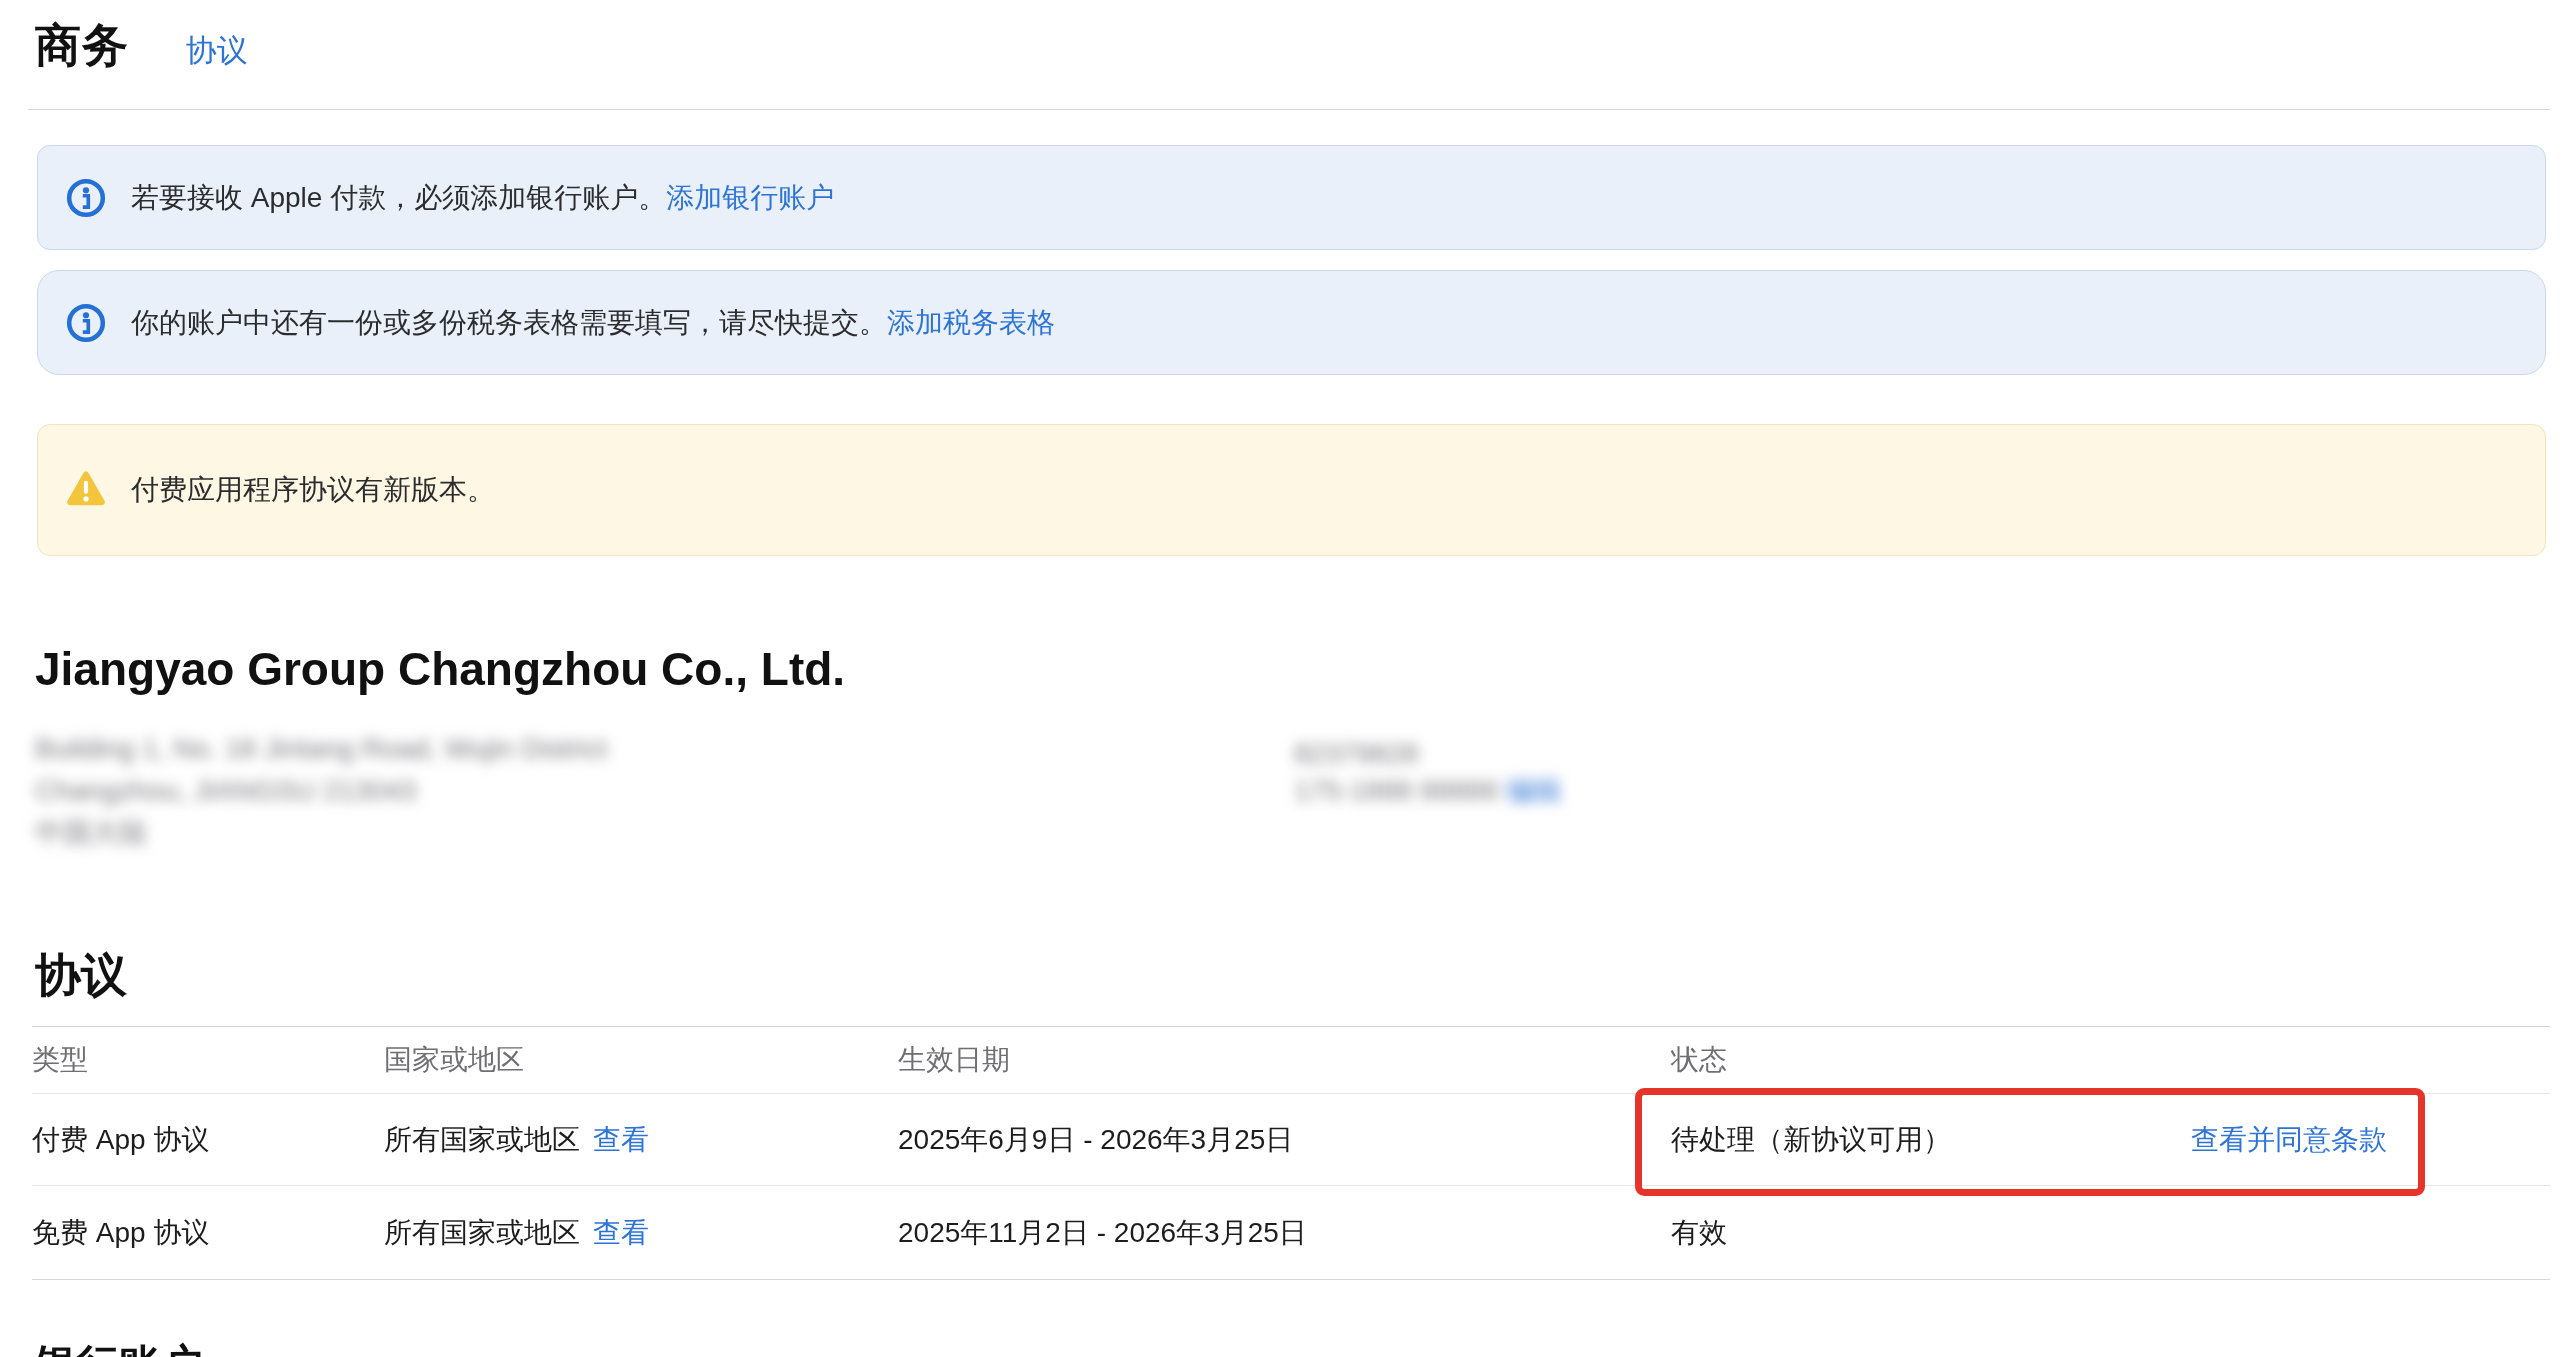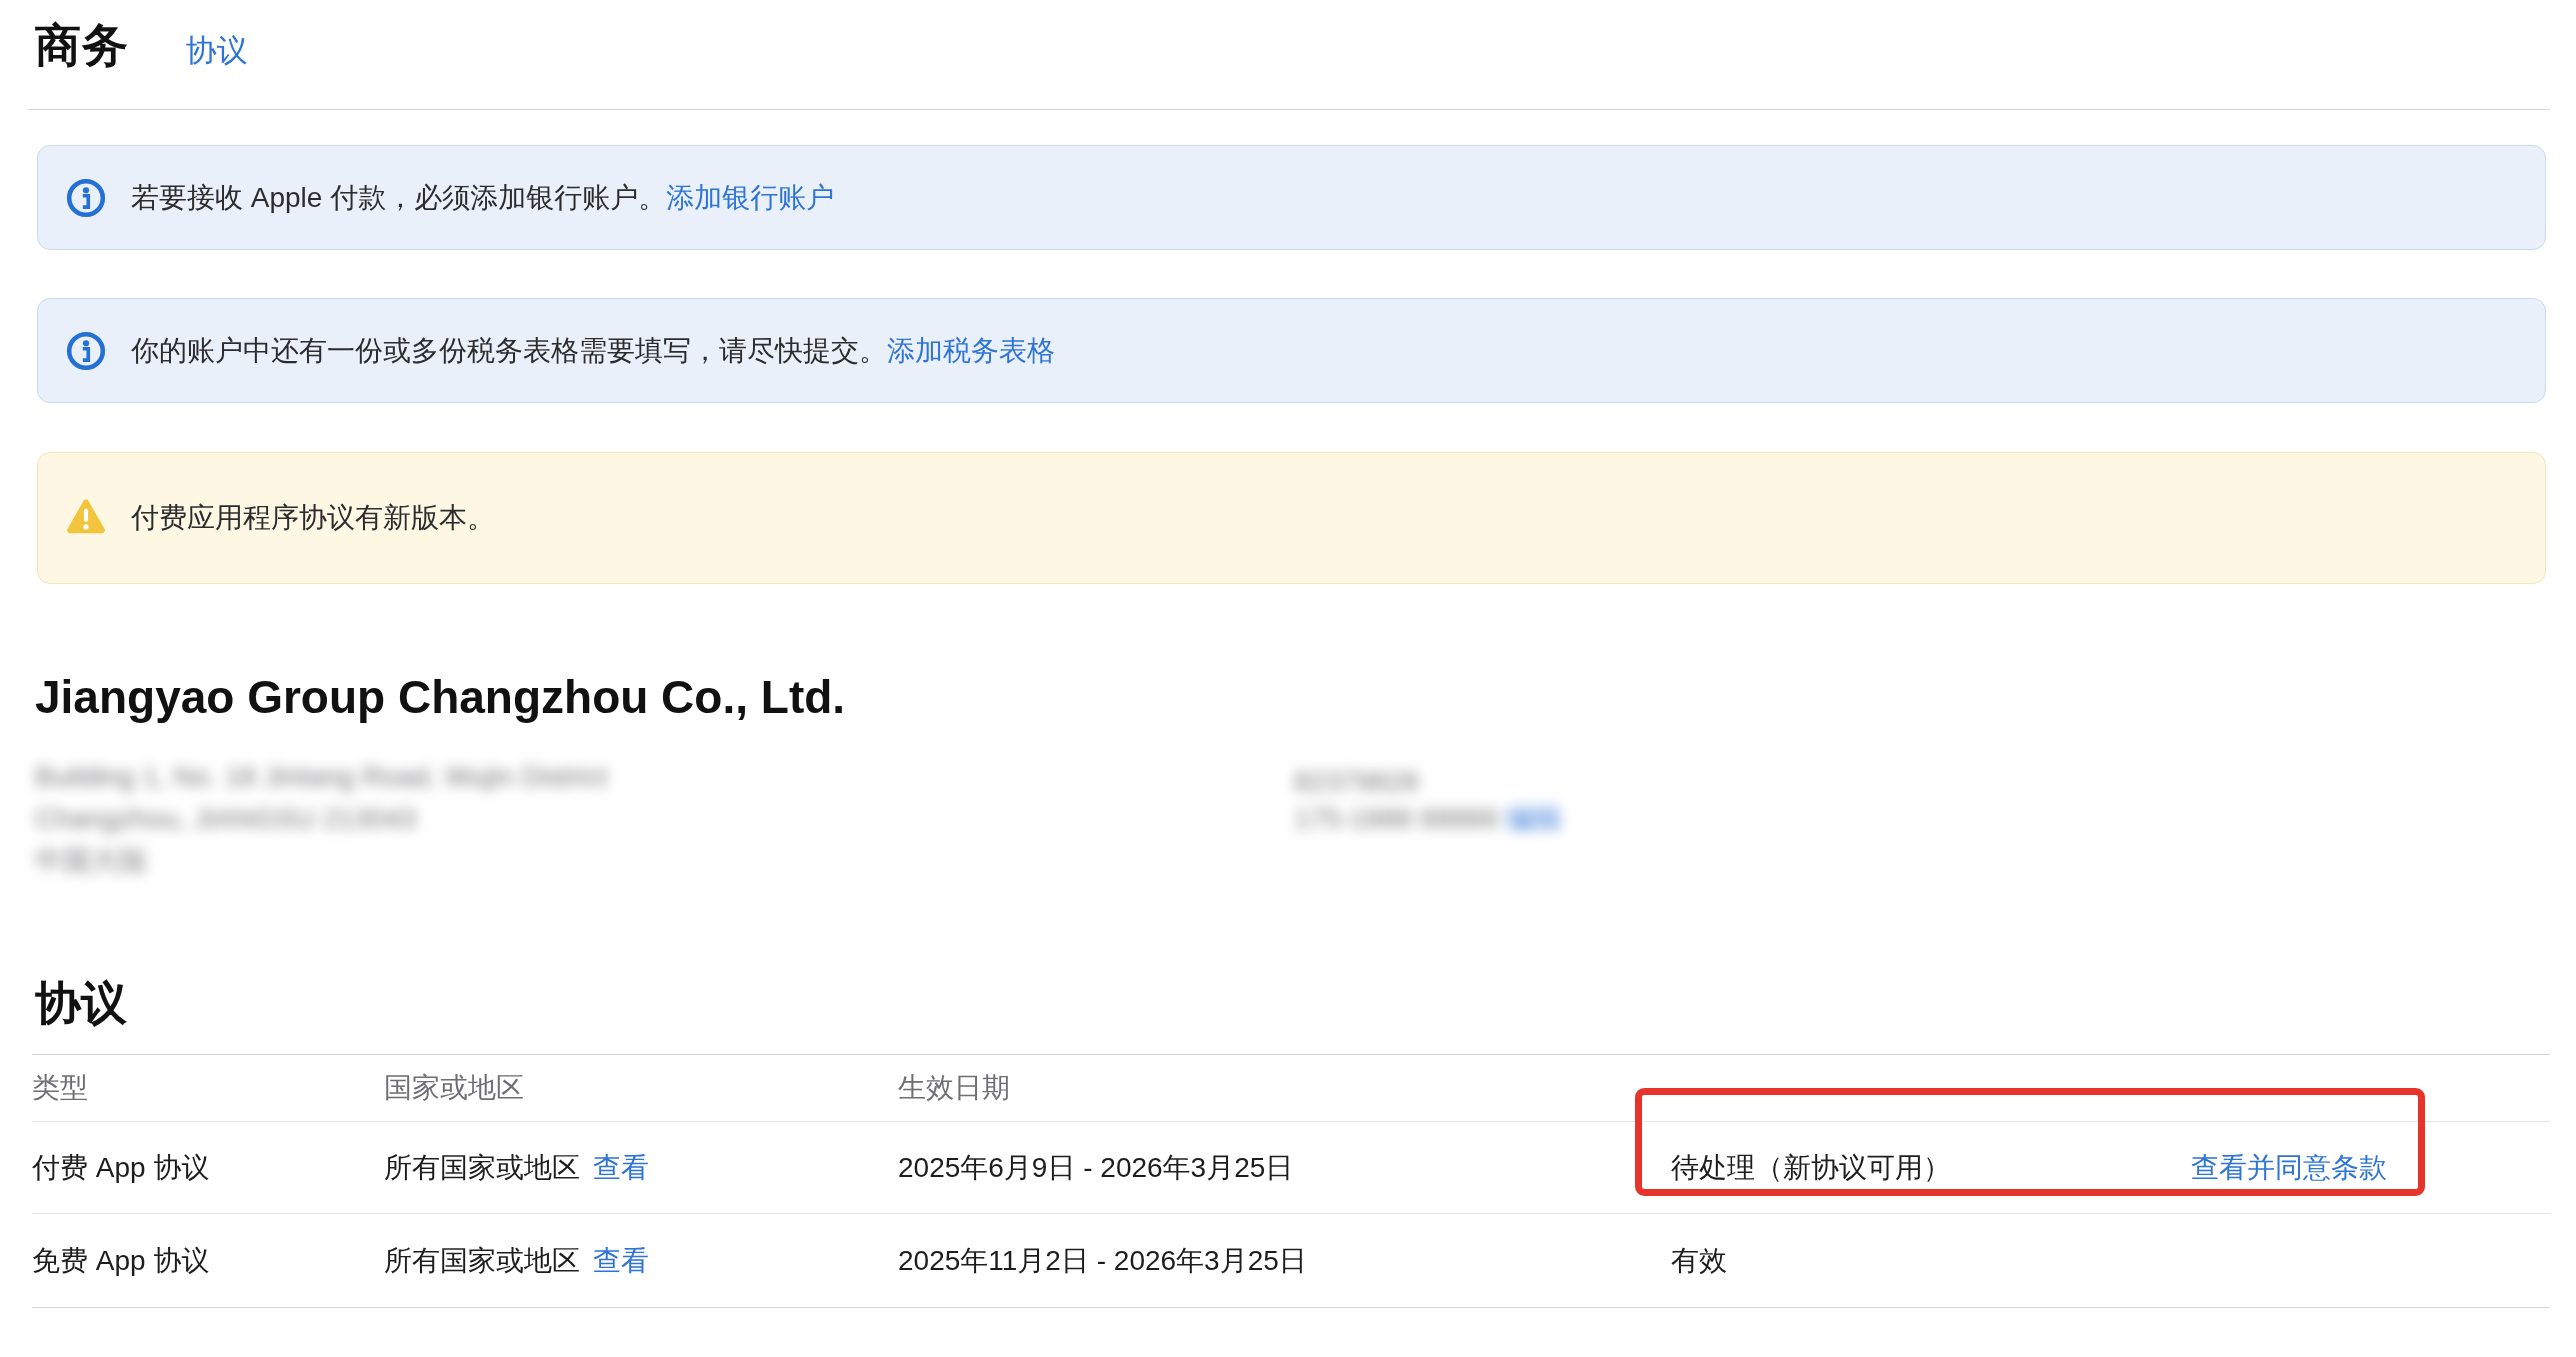--- a/index.html
+++ b/index.html
@@ -66,21 +66,21 @@
     height: 40px;
     margin-right: 25px;
   }
   .banner-text { color: #2c2c2e; }
   .link {
     color: #2e74d6;
     text-decoration: none;
     cursor: pointer;
   }
   .mt-banner1 { margin-top: 35px; }
-  .mt-banner2 { margin-top: 48px; }
+  .mt-banner2 { margin-top: 20px; border-radius: 22px; }
   .mt-banner3 { margin-top: 49px; }
 
   
   .company-name {
     margin: 89px 26px 0 35px;
     font-size: 46px;
     line-height: 48px;
     font-weight: 700;
     color: #111111;
   }
@@ -217,20 +217,21 @@
     </div>
   </div>
 
   <div class="section-heading">协议</div>
 
   <div class="agreements-table">
     <div class="t-row t-head">
       <div>类型</div>
       <div>国家或地区</div>
       <div>生效日期</div>
+      <div>状态</div>
     </div>
 
     <div class="t-row t-body-row">
       <div>付费 App 协议</div>
       <div class="region-cell"><span>所有国家或地区</span><a class="link">查看</a></div>
       <div>2025年6月9日 - 2026年3月25日</div>
       <div class="cell-status">
         <span>待处理（新协议可用）</span>
         <a class="link">查看并同意条款</a>
       </div>

